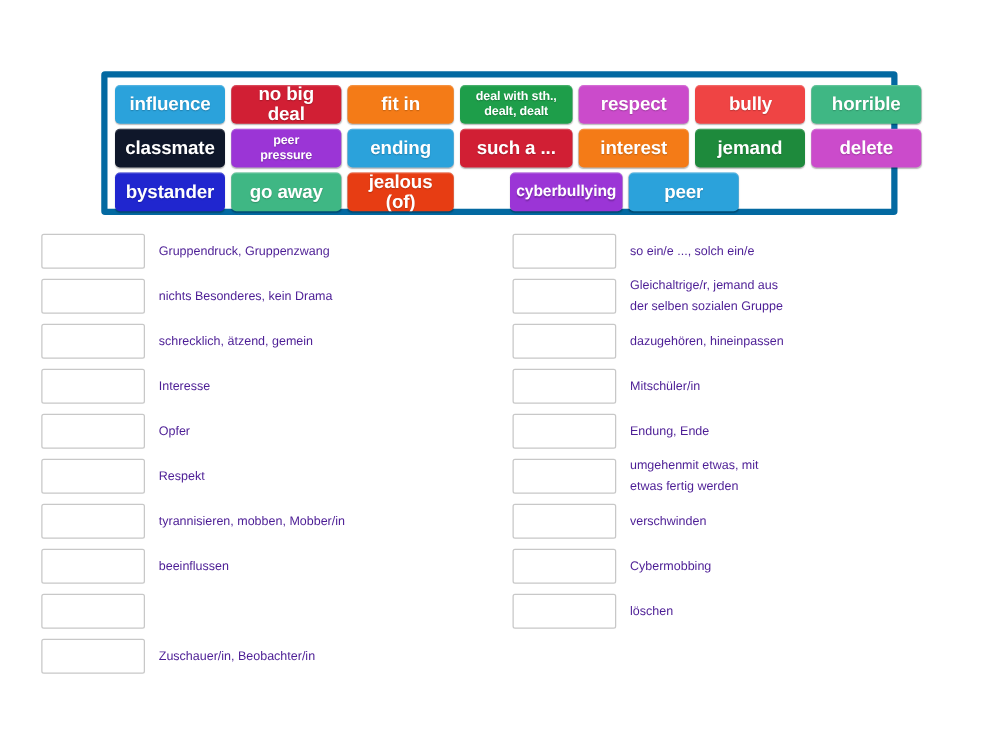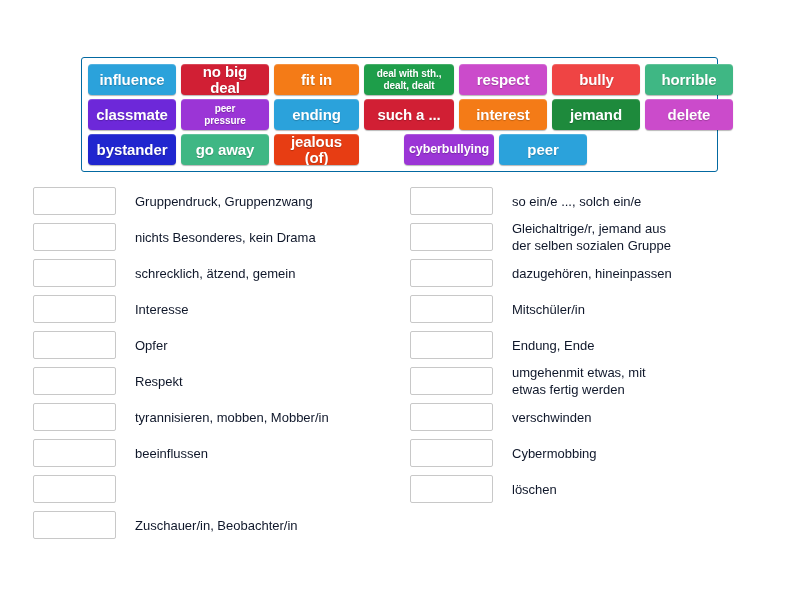--- a/index.html
+++ b/index.html
@@ -14,21 +14,21 @@
     overflow: hidden;
   }
 
   
   #word-bank {
     position: absolute;
     left: 81px;
     top: 57px;
     width: 637px;
     height: 115px;
-    border: 1px solid #0369a1;
+    border: 5px solid #0369a1;
     border-radius: 3px;
     background: #ffffff;
     box-sizing: border-box;
     padding: 6px 0 0 6px;
   }
   .tile-row {
     display: flex;
     height: 31px;
     margin-bottom: 4px;
   }
@@ -79,43 +79,43 @@
     width: 83px;
     min-width: 83px;
     height: 28px;
     border: 1px solid #c8c8c8;
     border-radius: 2px;
     background: #ffffff;
     box-sizing: border-box;
     cursor: pointer;
   }
   .answer-text {
-    margin-left: 19px;
-    color: #0f172a;
-    font-size: 13px;
+    margin-left: 11px;
+    color: #4c1d95;
+    font-size: 10px;
     line-height: 17px;
     white-space: pre-line;
   }
 </style>
 </head>
 <body>
 
 <div id="word-bank">
     <div class="tile-row">
       <div class="tile" style="background: rgb(43, 162, 219); width: 88px; min-width: 88px;">influence</div>
       <div class="tile" style="background: rgb(209, 31, 52); width: 88px; min-width: 88px;">no big deal</div>
       <div class="tile" style="background: rgb(244, 123, 23); width: 85px; min-width: 85px;">fit in</div>
       <div class="tile two-line" style="background: rgb(30, 158, 74); width: 90px; min-width: 90px;">deal with sth.,
 dealt, dealt</div>
       <div class="tile" style="background: rgb(203, 75, 203); width: 88px; min-width: 88px;">respect</div>
       <div class="tile" style="background: #ef4444; width: 88px; min-width: 88px; padding-left: 6px;">bully</div>
       <div class="tile" style="background: rgb(63, 183, 132); width: 88px; min-width: 88px;">horrible</div>
     </div>
     <div class="tile-row">
-      <div class="tile" style="background: #6d28d9; width: 88px; min-width: 88px; text-align: center;">classmate</div>
+      <div class="tile" style="background: #0f172a; width: 88px; min-width: 88px; text-align: center;">classmate</div>
       <div class="tile two-line" style="background: rgb(155, 53, 214); width: 88px; min-width: 88px;">peer
 pressure</div>
       <div class="tile" style="background: rgb(43, 162, 219); width: 85px; min-width: 85px;">ending</div>
       <div class="tile" style="background: rgb(209, 31, 52); width: 90px; min-width: 90px;">such a ...</div>
       <div class="tile" style="background: rgb(244, 123, 23); width: 88px; min-width: 88px;">interest</div>
       <div class="tile" style="background: rgb(30, 138, 60); width: 88px; min-width: 88px;">jemand</div>
       <div class="tile" style="background: rgb(203, 75, 203); width: 88px; min-width: 88px;">delete</div>
     </div>
     <div class="tile-row">
       <div class="tile" style="background: rgb(32, 38, 207); width: 88px; min-width: 88px;">bystander</div>

